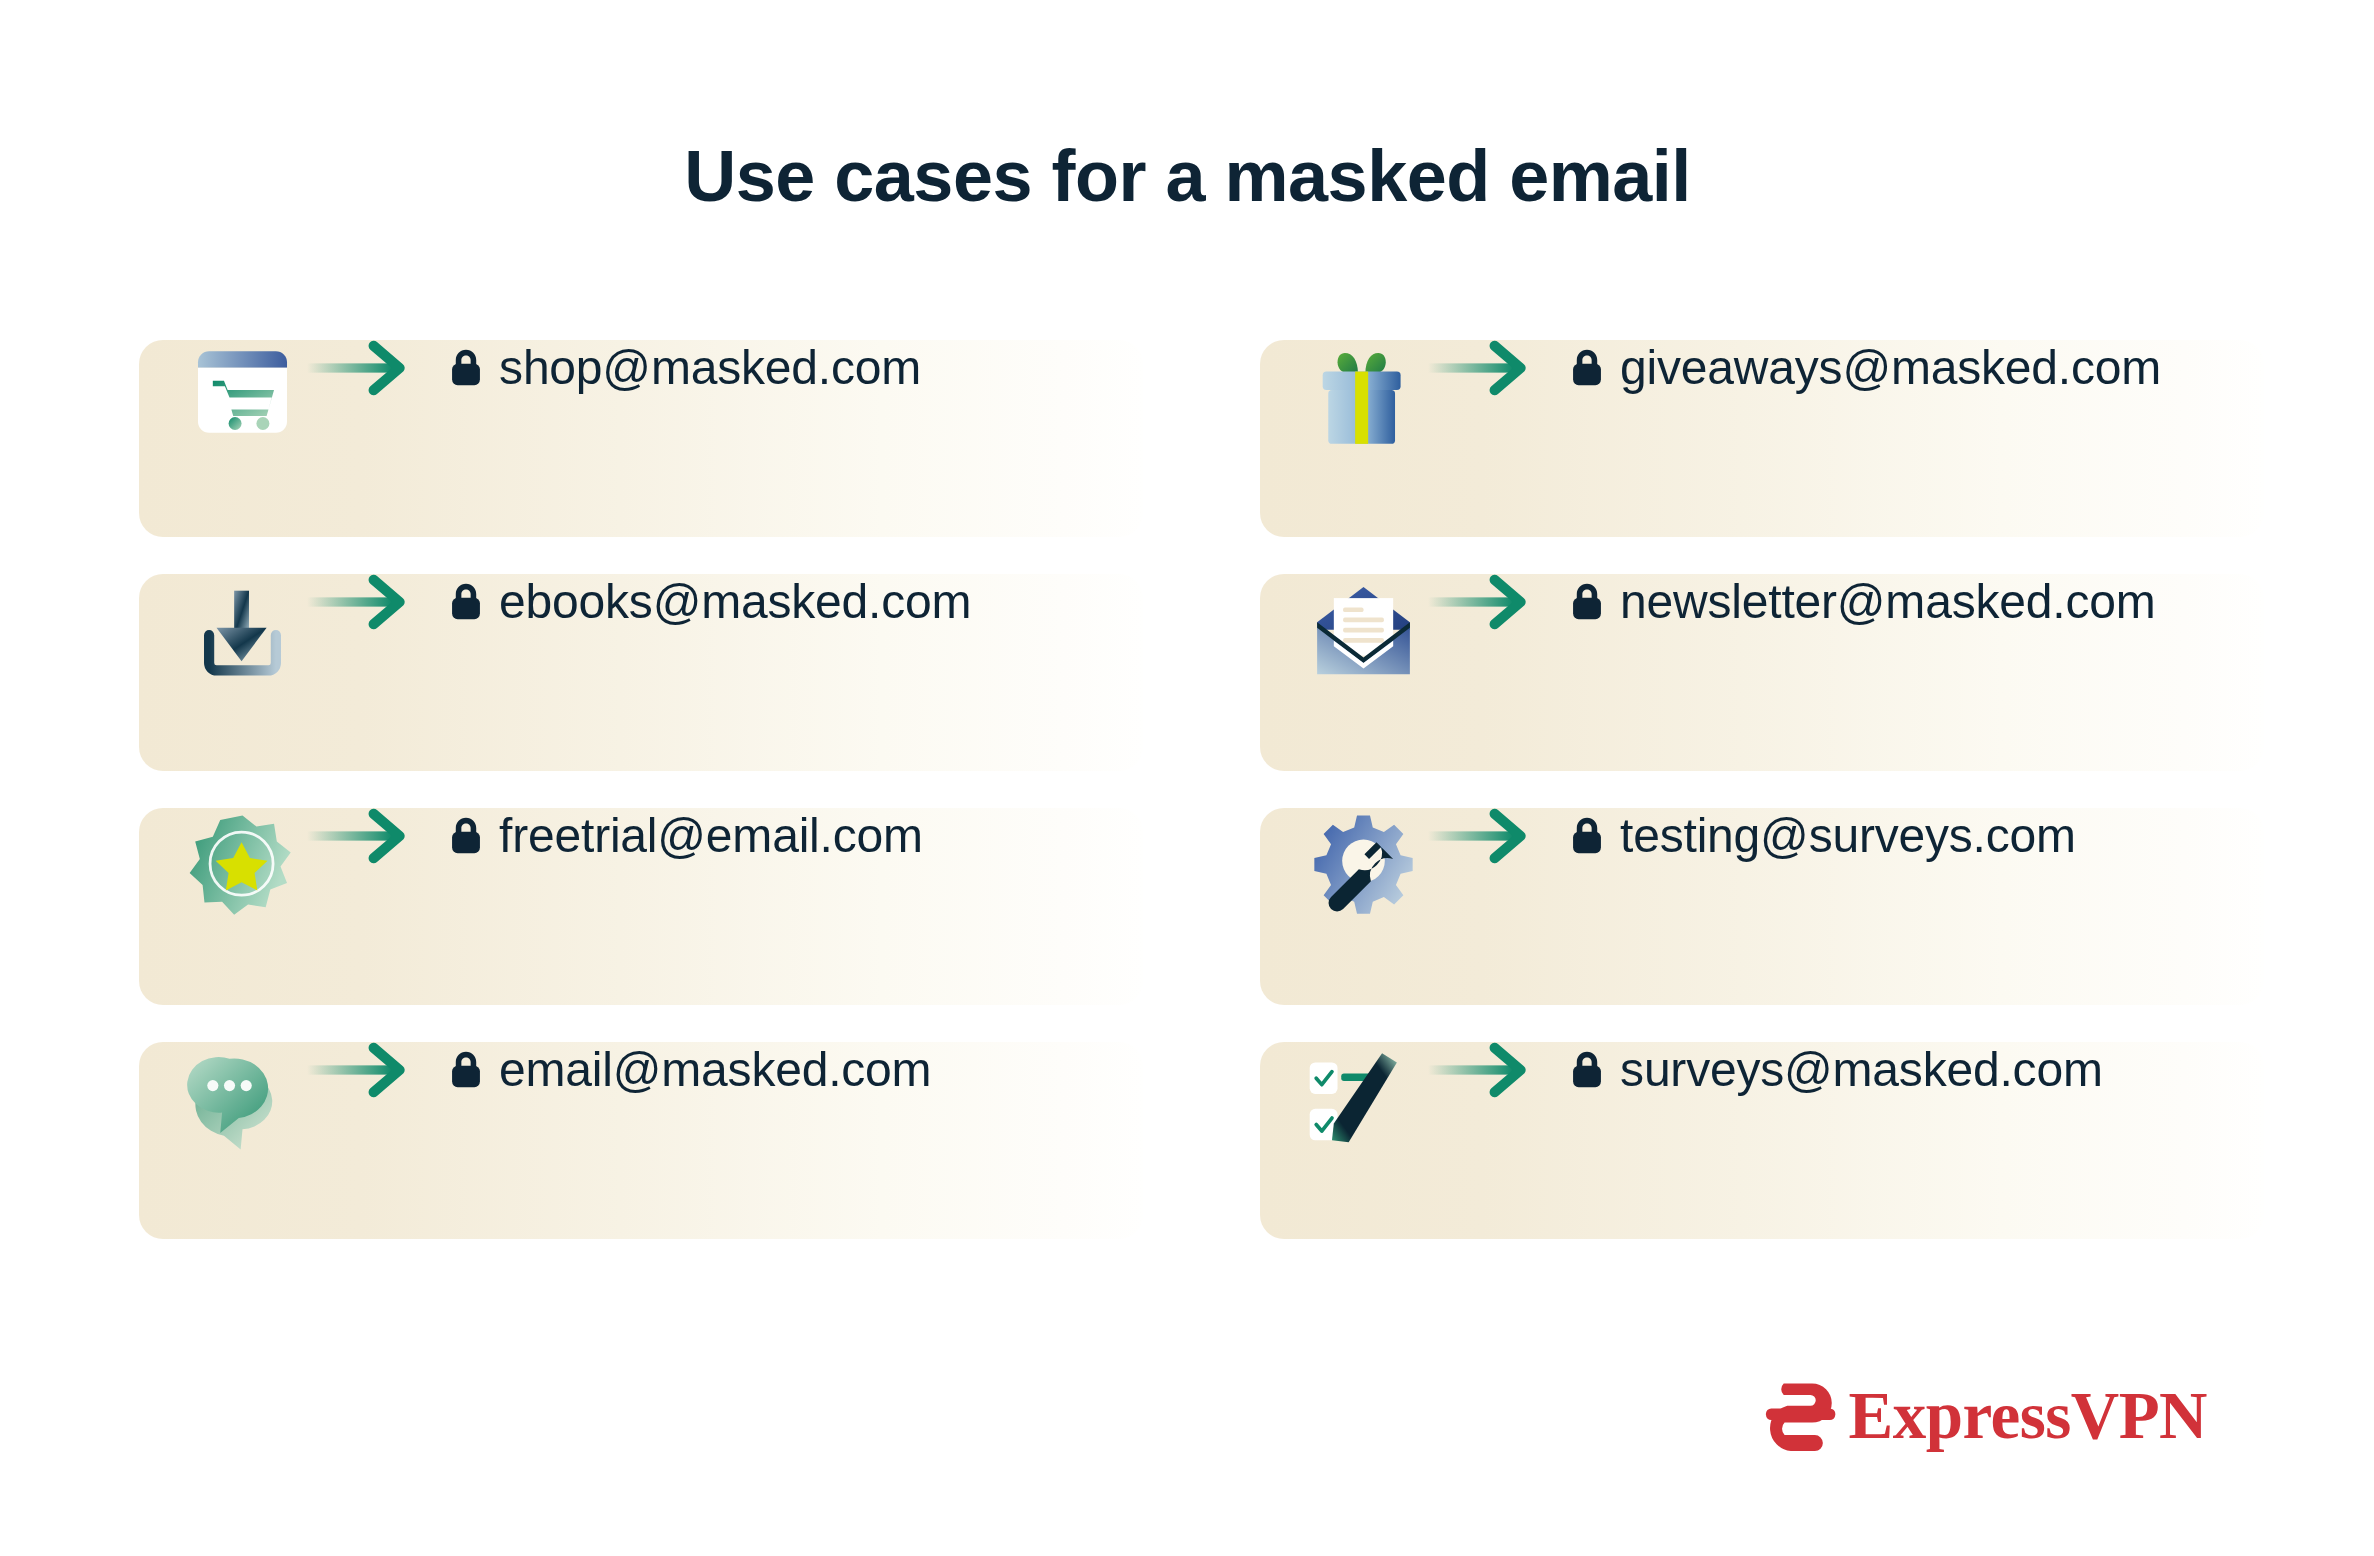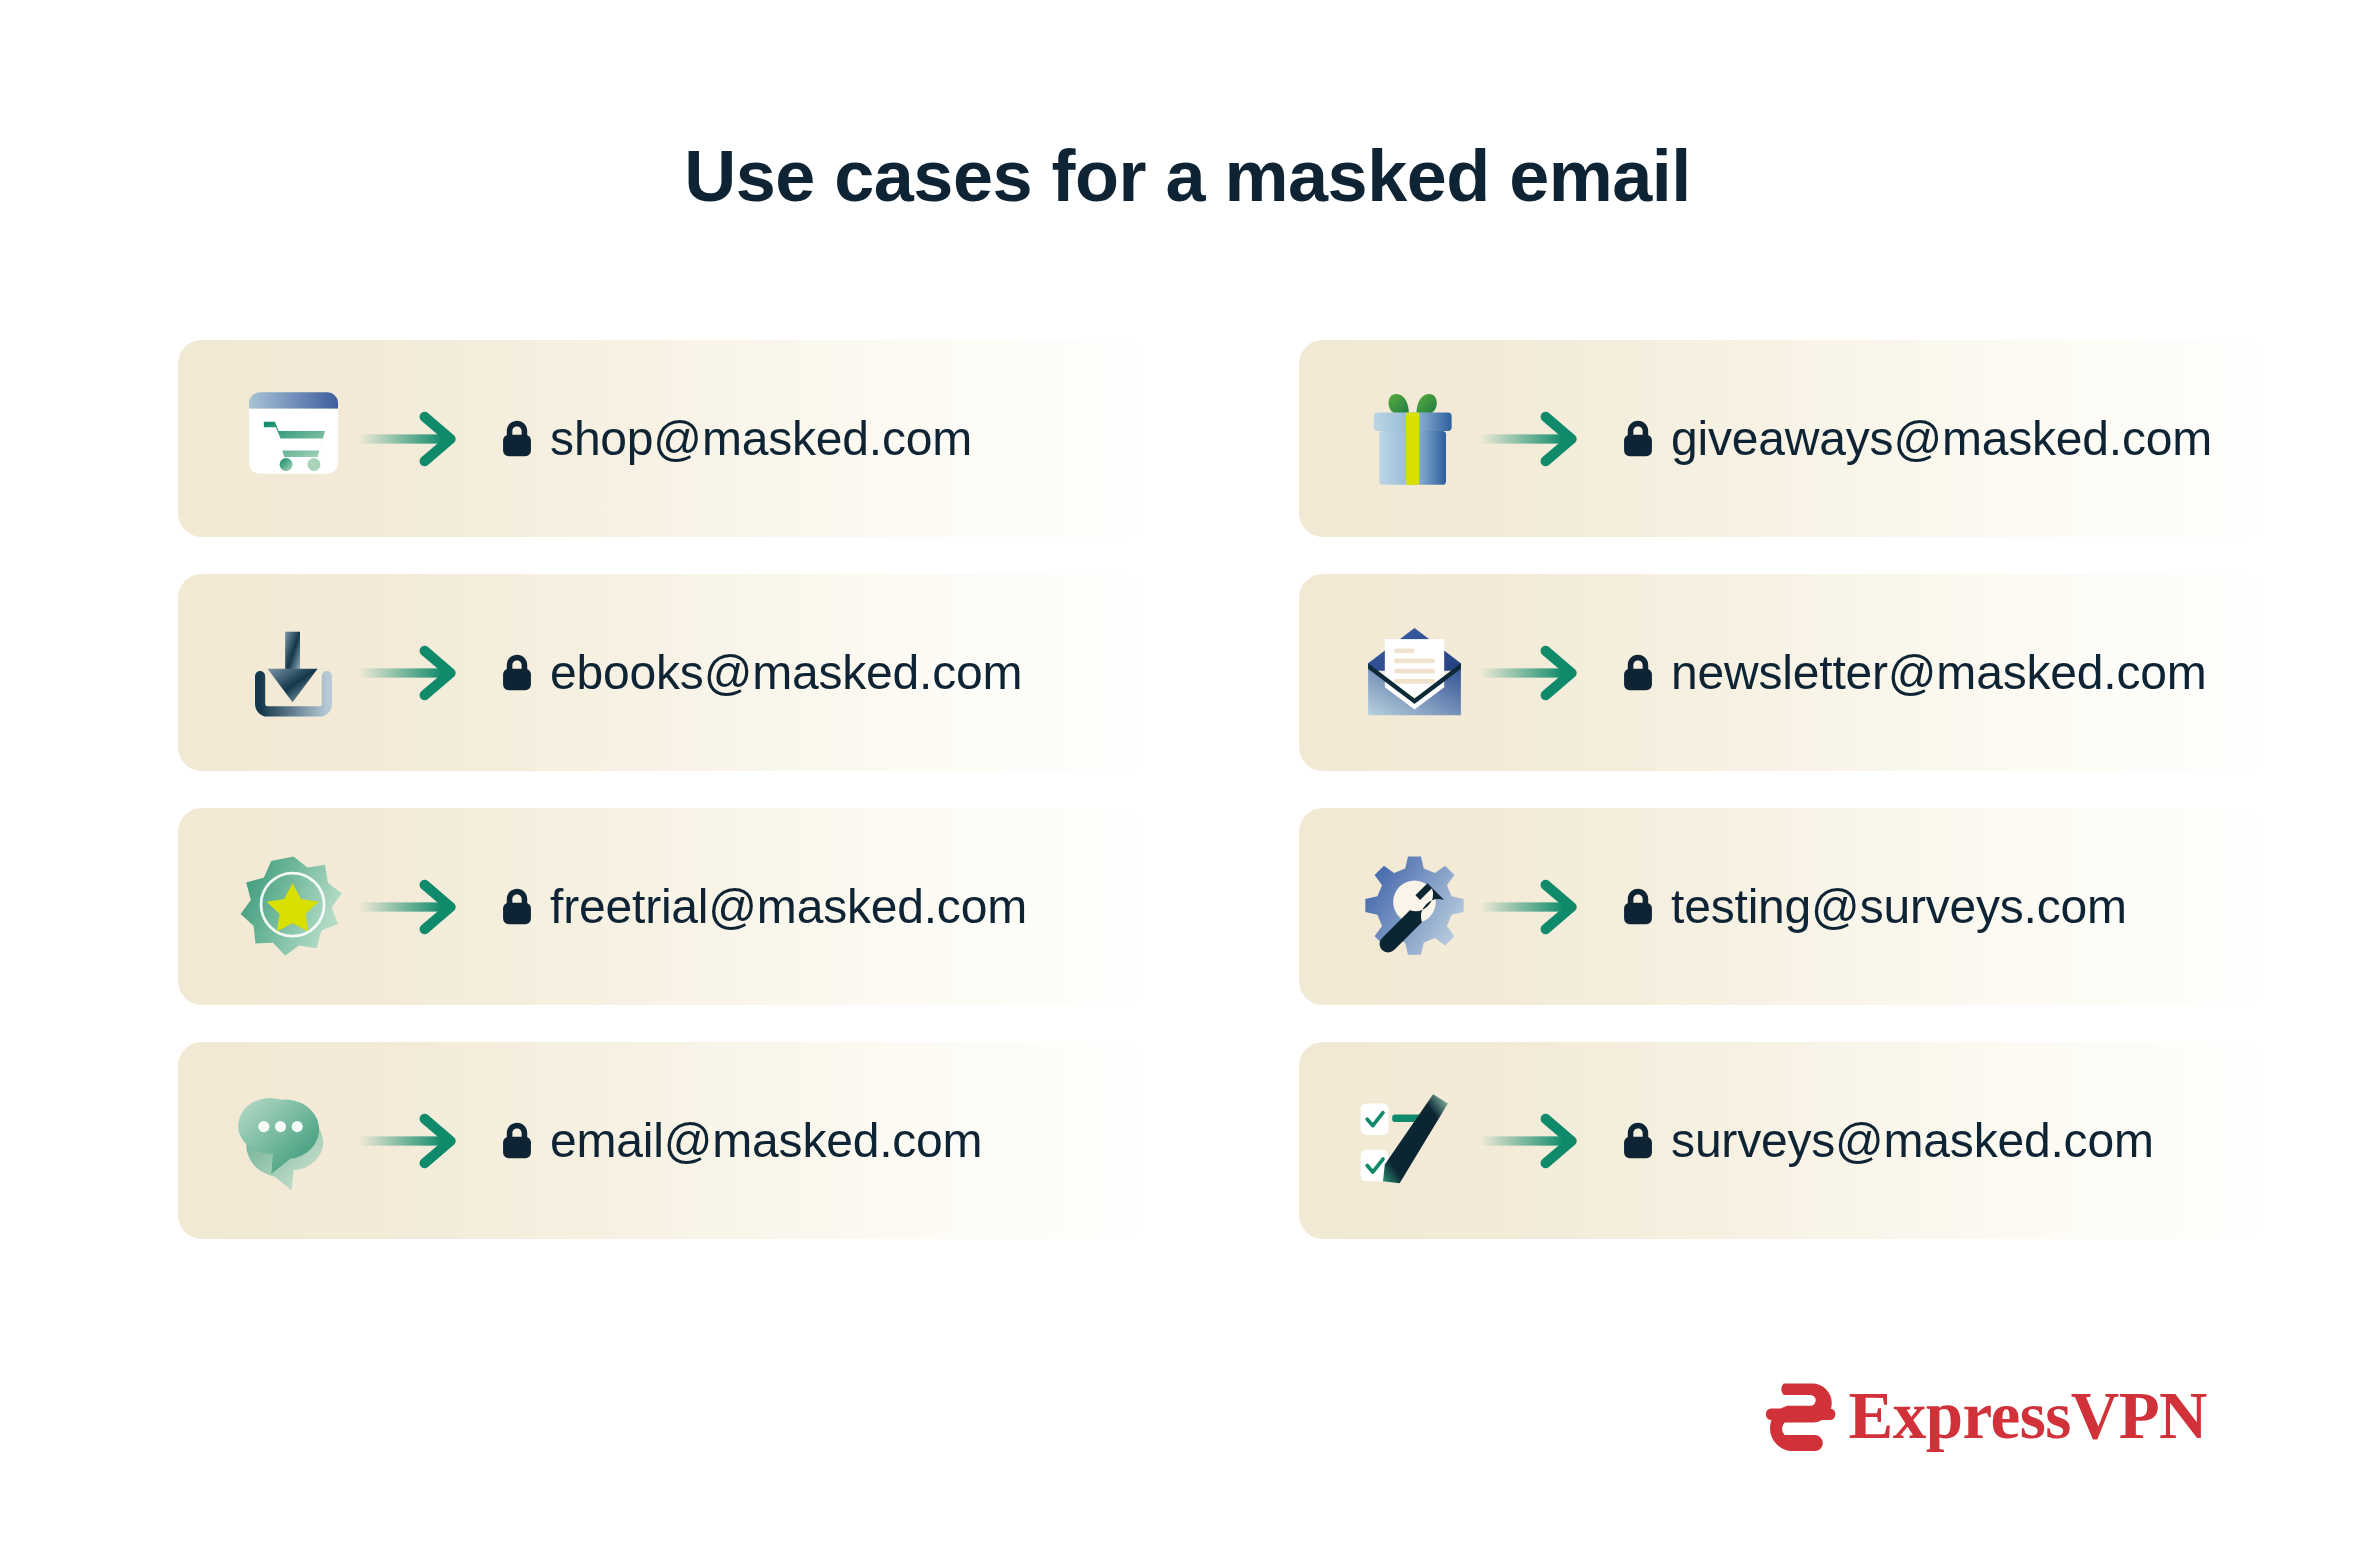--- a/index.html
+++ b/index.html
@@ -42,23 +42,22 @@
     height: 197px;
     border-radius: 24px;
     background: linear-gradient(90deg,
         #f2e9d4 0%,
         #f3ebd8 22%,
         #f7f2e4 48%,
         #fcfaf2 74%,
         #fefdfa 92%,
         #fffffe 100%);
     display: flex;
-    align-items: center;
-    padding-left: 58px;
-    margin-left: 39px;
+    align-items: flex-start;
+    padding-left: 46px;
   }
 
   
   .icon-slot {
     width: 115px; height: 115px;
     flex: 0 0 115px;
     display: flex; align-items: center; justify-content: center;
   }
   .icon-slot svg { display: block; }
 
@@ -300,21 +299,21 @@
           <path d="M72 6 L100 30 L72 54" fill="none" stroke="#0f8a6a" stroke-width="11" stroke-linecap="round" stroke-linejoin="round"></path>
         </svg>
       </div>
       <div class="email-wrap">
         <span class="lock">
           <svg width="32" height="39" viewBox="0 0 34 42">
             <path d="M17 2c-6.2 0-11 4.8-11 11v6h6v-6c0-2.8 2.2-5 5-5s5 2.2 5 5v6h6v-6c0-6.2-4.8-11-11-11z" fill="#0e2435"></path>
             <rect x="2" y="17" width="30" height="23" rx="6" fill="#0e2435"></rect>
           </svg>
         </span>
-        <span class="email-text">freetrial@masked.com</span>
+        <span class="email-text">freetrial@email.com</span>
       </div>
     </div>
 
     <div class="card">
       <div class="icon-slot">
         <svg width="115" height="115" viewBox="0 0 124 124">
           <defs>
             <linearGradient id="g-gear6" x1="0" y1="0.2" x2="1" y2="0.8">
               <stop offset="0" stop-color="#3f63ab"></stop>
                 <stop offset="1" stop-color="#bfd2e0"></stop>

